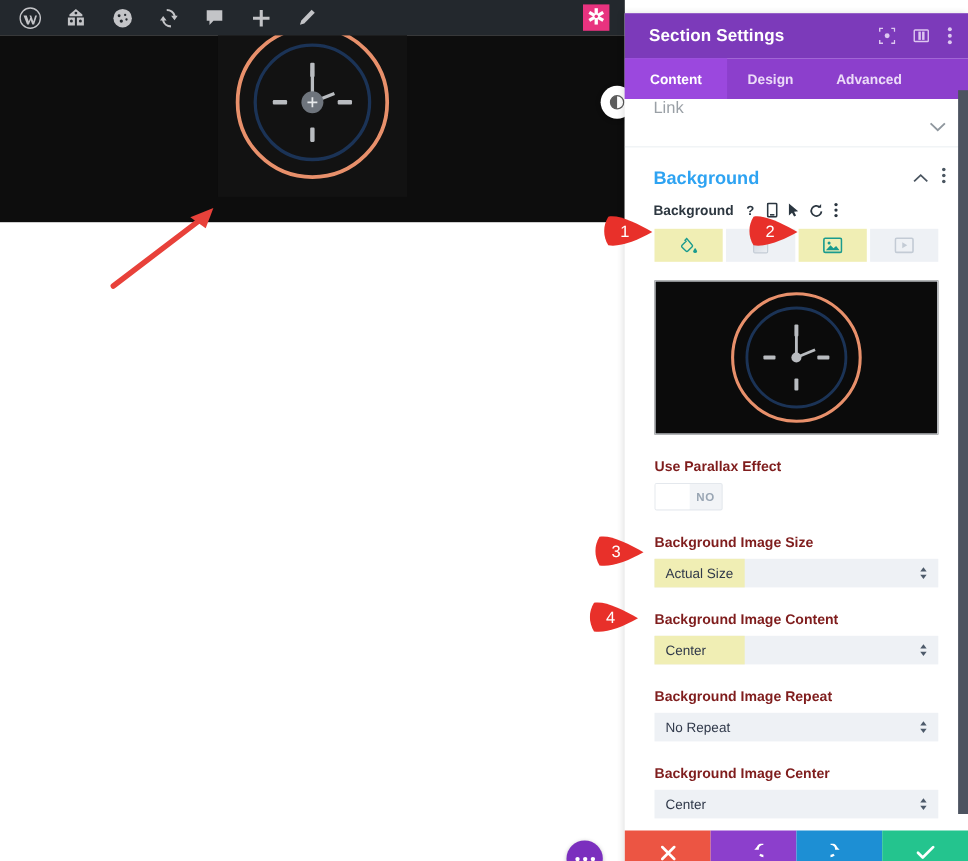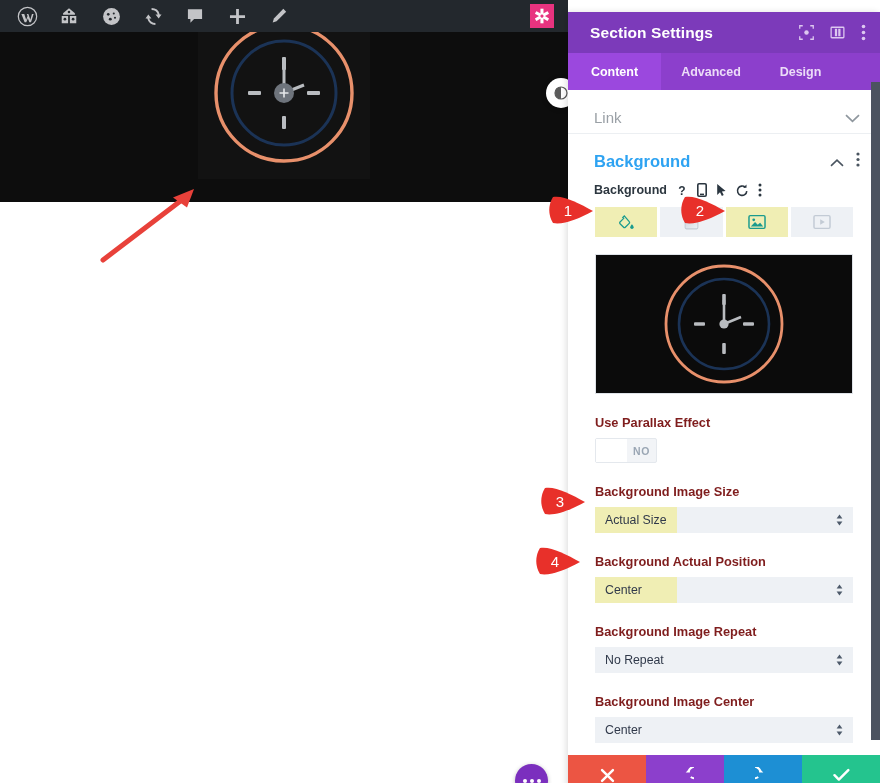--- a/index.html
+++ b/index.html
@@ -89,22 +89,22 @@
   .tab.w1 { width: 93px; }
   .tab.w2 { width: 79px; }
   .tab.w3 { width: 100px; }
   .tab.active { background: #9b48de; color: #ffffff; }
 
   .panel-body {
     flex: 1; overflow: hidden; position: relative; background: #fff;
   }
 
   .row-link {
-    height: 44px; display: flex; align-items: center;
-    padding: 12px 20px 0 26px; border-bottom: 1px solid #eceff2;
+    height: 44px; display: flex; align-items: flex-start;
+    padding: 0 20px 0 26px; border-bottom: 1px solid #eceff2; flex-direction: column;
   }
   .row-link .lbl { font-size: 15px; color: #9aa0a6; }
   .row-link .chev { margin-left: auto; color: #8f979e; }
 
   .sec-head {
     display: flex; align-items: center; padding: 18px 20px 6px 26px;
   }
   .sec-head .t { color: #2ea3f2; font-size: 16.5px; font-weight: 600; }
   .sec-head .ic { margin-left: auto; display: flex; align-items: center; gap: 12px; color: #4a5560; }
 
@@ -306,22 +306,22 @@
               <circle cx="2.5" cy="2.5" r="1.8" fill="#ddc8f0"></circle>
               <circle cx="2.5" cy="8.5" r="1.8" fill="#ddc8f0"></circle>
               <circle cx="2.5" cy="14.5" r="1.8" fill="#ddc8f0"></circle>
             </svg>
         </span>
       </span>
     </div>
 
     <div class="tabs">
       <div class="tab w1 active">Content</div>
+      <div class="tab w2">Design</div>
       <div class="tab w3">Advanced</div>
-      <div class="tab w2">Design</div>
     </div>
 
     <div class="panel-body">
 
       <div class="row-link">
         <span class="lbl">Link</span>
         <span class="chev">
           <svg width="15" height="9" viewBox="0 0 15 9">
               <path d="M1 1.2 7.5 7.4 14 1.2" fill="none" stroke="#8f979e" stroke-width="1.7"></path>
             </svg>
@@ -439,21 +439,21 @@
           <span class="hl-bg"></span>
           <span class="val">Actual Size</span>
           <span class="spin">
             <svg width="7" height="12" viewBox="0 0 7 12">
                 <path d="M3.5 0.6 6.4 4.6H0.6z" fill="#4d5a6a"></path>
                 <path d="M3.5 11.4 0.6 7.4h5.8z" fill="#4d5a6a"></path>
               </svg>
           </span>
         </div>
 
-        <div class="blk-label">Background Actual Position</div>
+        <div class="blk-label">Background Image Content</div>
         <div class="select">
           <span class="hl-bg"></span>
           <span class="val">Center</span>
           <span class="spin">
             <svg width="7" height="12" viewBox="0 0 7 12">
                 <path d="M3.5 0.6 6.4 4.6H0.6z" fill="#4d5a6a"></path>
                 <path d="M3.5 11.4 0.6 7.4h5.8z" fill="#4d5a6a"></path>
               </svg>
           </span>
         </div>

